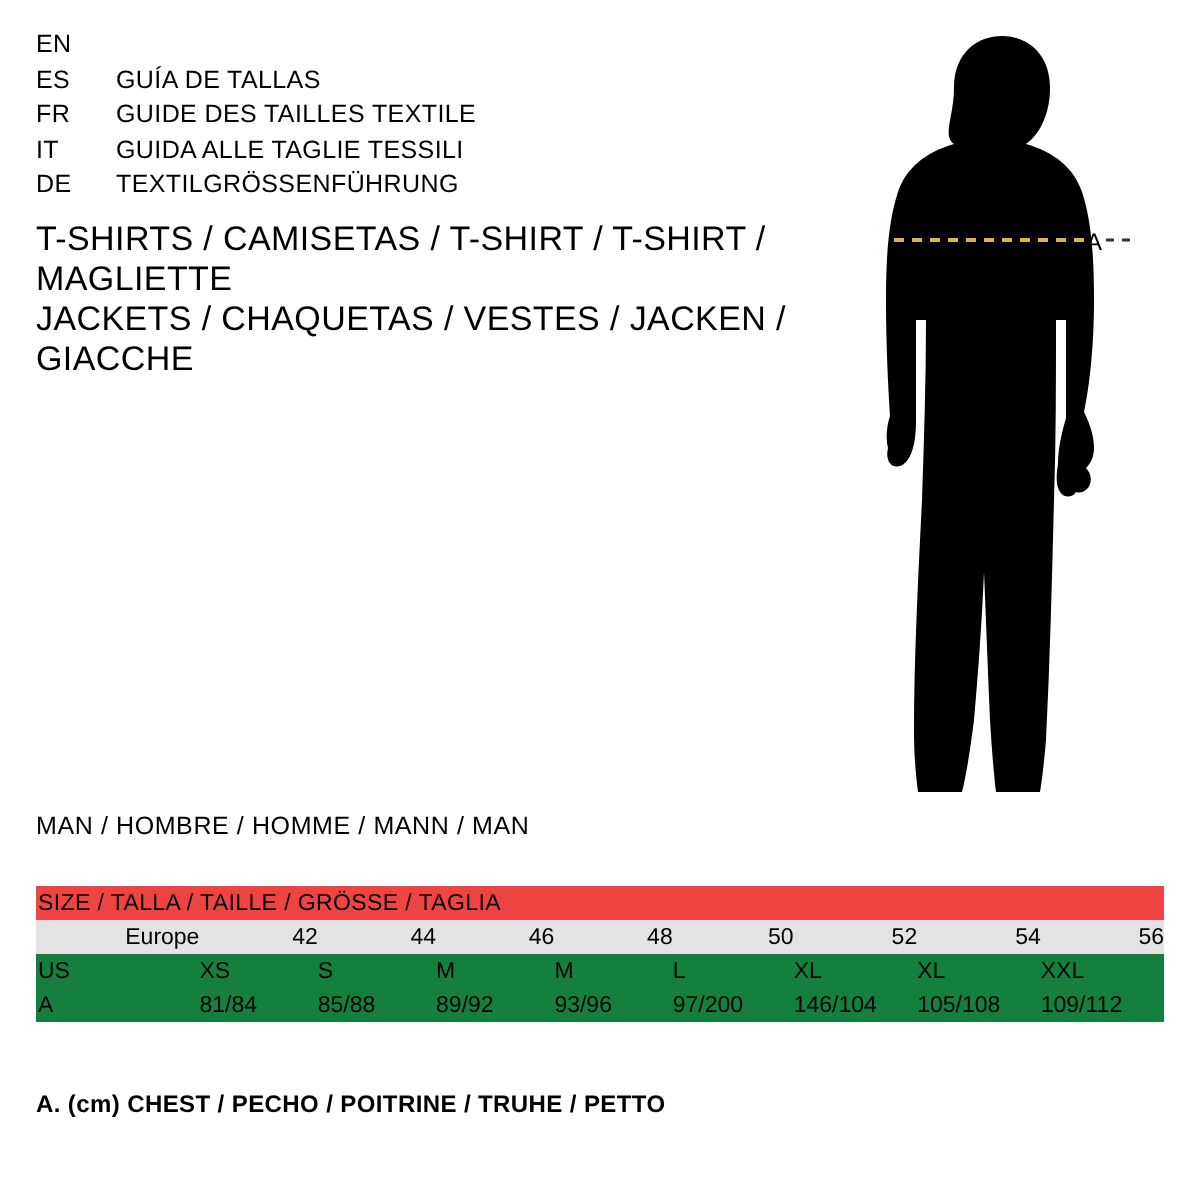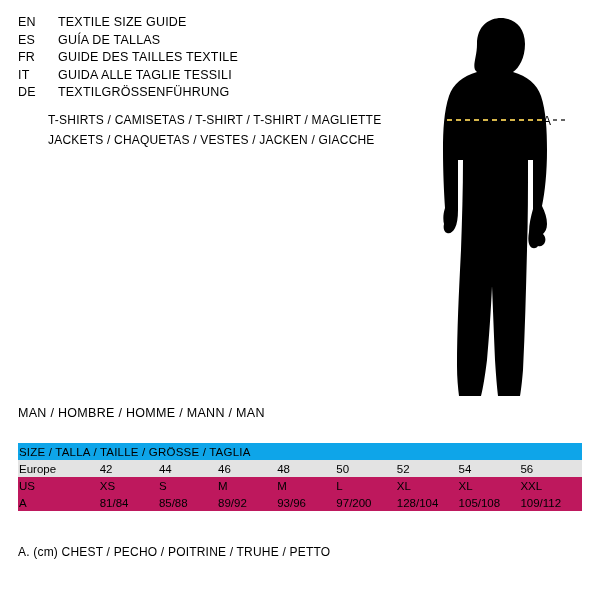--- a/index.html
+++ b/index.html
@@ -46,24 +46,23 @@
   }
 
   
   .category-lines {
     position: absolute;
     left: 18px;
     top: 110px;
     width: 400px;
   }
   .category-line {
-    font-size: 12px;
+    font-size: 17px;
     line-height: 20px;
     letter-spacing: 0.2px;
-    margin-left: 30px;
   }
 
   
   .figure-wrap {
     position: absolute;
     left: 395px;
     top: 10px;
     width: 200px;
     height: 395px;
   }
@@ -94,59 +93,60 @@
     font-size: 11.5px;
   }
   .size-table td, .size-table th {
     padding: 0;
     height: 17px;
     text-align: left;
     font-weight: normal;
     vertical-align: middle;
   }
   .size-table .row-header td {
-    background: #0ea5e9;
+    background: #ef4444;
     font-size: 11.5px;
     letter-spacing: 0.2px;
   }
   .size-table .row-shade td {
     background: #e3e3e3;
+    text-align: right;
   }
   .size-table .row-plain td {
-    background: #be185d;
+    background: #15803d;
   }
   .size-table .col-label {
     width: 92px;
     padding-left: 1px;
   }
   .size-table .val {
     width: 67px;
   }
   .size-table .row-header .col-label {
     padding-left: 1px;
   }
 
   
   .footnote {
     position: absolute;
     left: 18px;
     top: 545px;
     font-size: 12px;
     letter-spacing: 0.2px;
+    font-weight: bold;
   }
 </style>
 </head>
 <body>
 
 <div class="page">
 
   <div class="lang-block">
     <div class="lang-row">
       <span class="lang-code">EN</span>
-      <span class="lang-text">TEXTILE SIZE GUIDE</span>
     </div>
     <div class="lang-row">
       <span class="lang-code">ES</span>
       <span class="lang-text">GUÍA DE TALLAS</span>
     </div>
     <div class="lang-row">
       <span class="lang-code">FR</span>
       <span class="lang-text">GUIDE DES TAILLES TEXTILE</span>
     </div>
     <div class="lang-row">
@@ -242,21 +242,21 @@
         <td class="val">XL</td>
         <td class="val">XXL</td>
       </tr>
       <tr class="row-plain">
         <td class="col-label">A</td>
         <td class="val">81/84</td>
         <td class="val">85/88</td>
         <td class="val">89/92</td>
         <td class="val">93/96</td>
         <td class="val">97/200</td>
-        <td class="val">128/104</td>
+        <td class="val">146/104</td>
         <td class="val">105/108</td>
         <td class="val">109/112</td>
       </tr>
     </tbody>
   </table>
 
   <div class="footnote">A. (cm) CHEST / PECHO / POITRINE / TRUHE / PETTO</div>
 
 </div>
 

